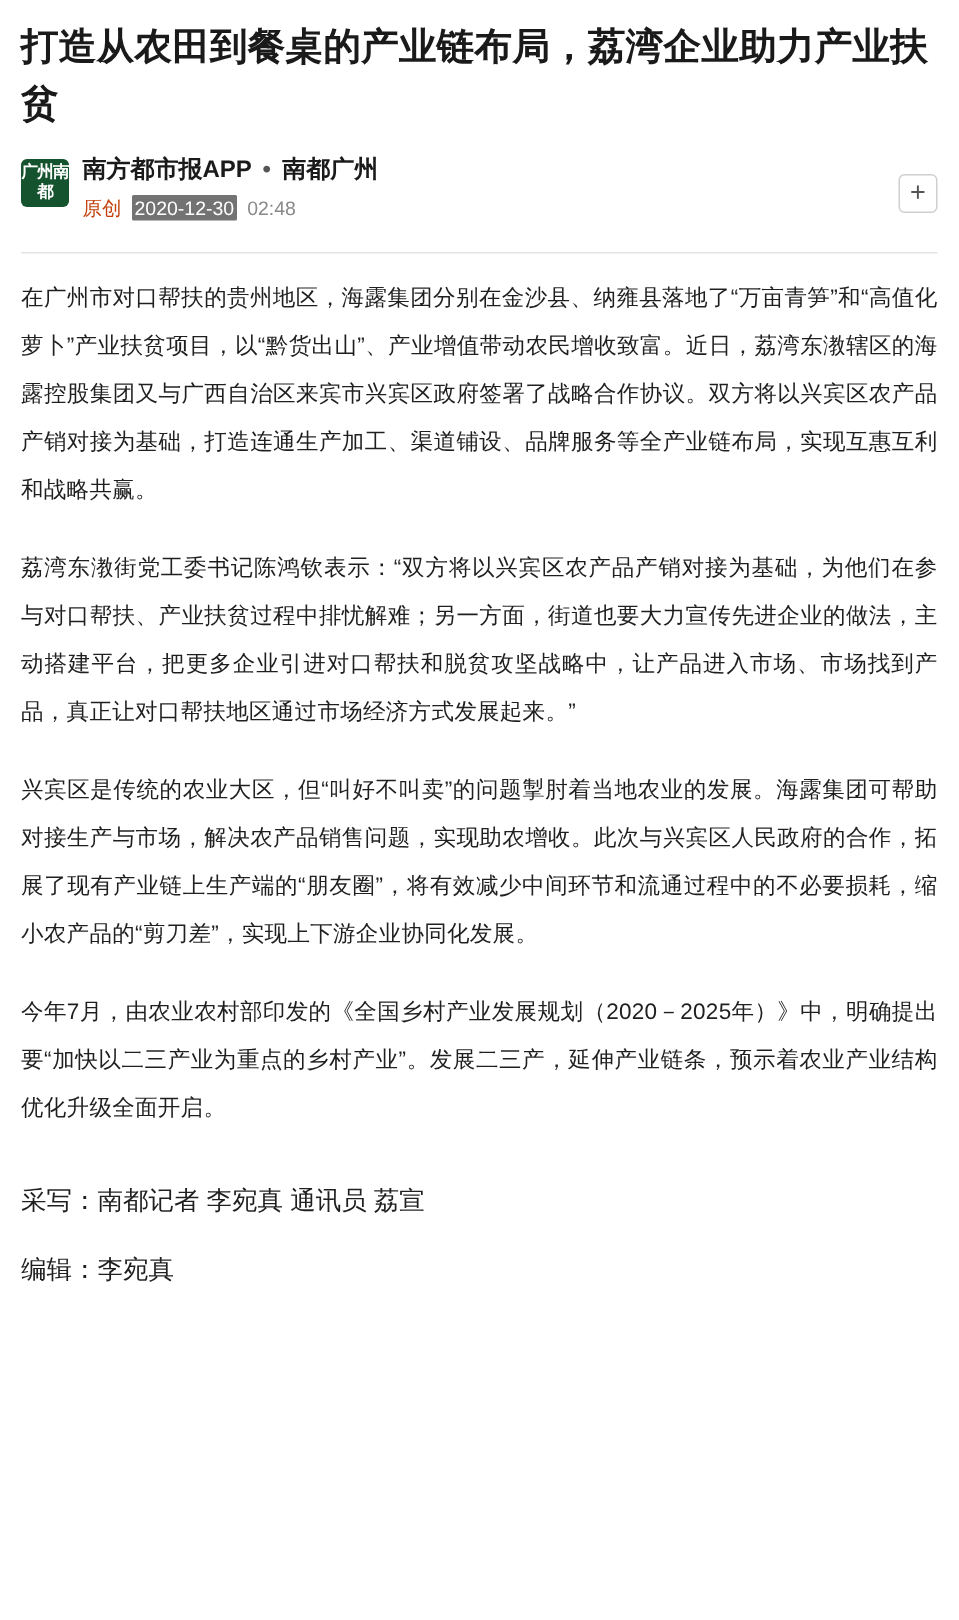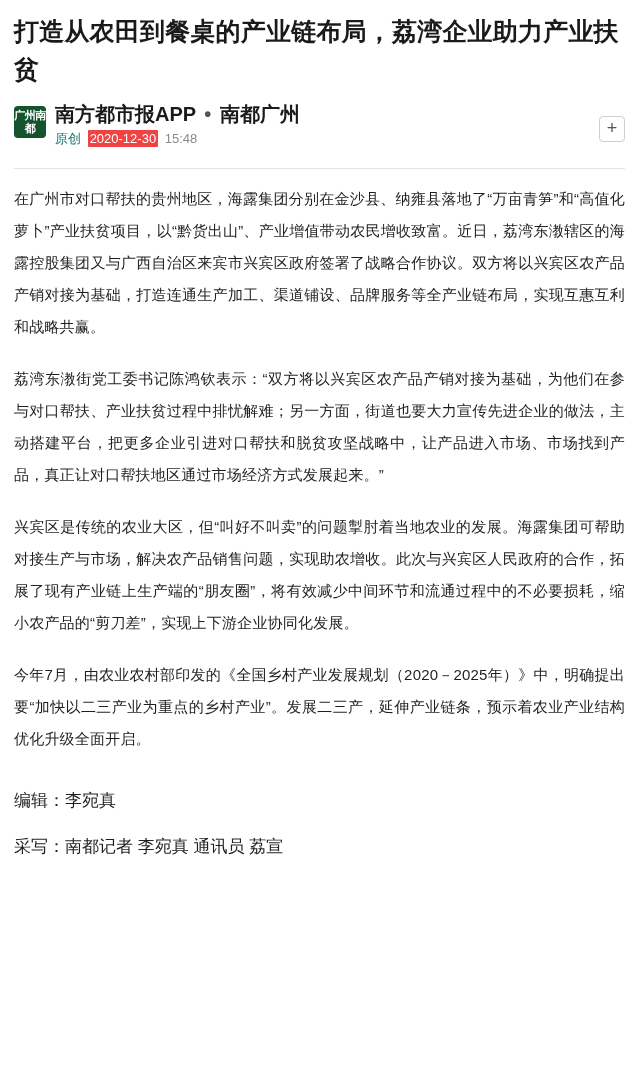--- a/index.html
+++ b/index.html
@@ -51,44 +51,44 @@
     box-sizing: border-box;
     flex: 0 0 auto;
     margin-top: 2px;
     letter-spacing: -0.5px;
   }
   .byline-text {
     margin-left: 9px;
     flex: 1 1 auto;
   }
   .source-line {
-    font-size: 20px;
+    font-size: 16px;
     font-weight: bold;
     color: #1a1a1a;
     line-height: 20px;
     white-space: nowrap;
   }
   .source-dot {
     color: #555;
     font-weight: bold;
     padding: 0 3px;
   }
   .meta-line {
     margin-top: 6px;
     font-size: 13px;
     color: #8a8a8a;
     line-height: 18px;
     white-space: nowrap;
   }
   .meta-tag {
-    color: #0f766e;
+    color: #c2410c;
     text-align: right;
   }
   .meta-date {
-    background: #ef4444;
+    background: #737373;
     color: #ffffff;
     padding: 1px 2px;
     border-radius: 1px;
     margin: 0 3px;
   }
   .follow-btn {
     position: absolute;
     right: 0;
     top: 18px;
     width: 26px;
@@ -140,33 +140,33 @@
     <div class="logo">广州南都</div>
     <div class="byline-text">
       <div class="source-line">
         <span>南方都市报APP</span>
         <span class="source-dot">•</span>
         <span>南都广州</span>
       </div>
       <div class="meta-line">
         <span class="meta-tag">原创</span>
         <span class="meta-date">2020-12-30</span>
-        <span class="meta-time">15:48</span>
+        <span class="meta-time">02:48</span>
       </div>
     </div>
     <div class="follow-btn">+</div>
   </div>
 
   <div class="divider"></div>
 
   <div class="article" style="margin-top:14px;">
     <p>在广州市对口帮扶的贵州地区，海露集团分别在金沙县、纳雍县落地了“万亩青笋”和“高值化萝卜”产业扶贫项目，以“黔货出山”、产业增值带动农民增收致富。近日，荔湾东漖辖区的海露控股集团又与广西自治区来宾市兴宾区政府签署了战略合作协议。双方将以兴宾区农产品产销对接为基础，打造连通生产加工、渠道铺设、品牌服务等全产业链布局，实现互惠互利和战略共赢。</p>
     <p>荔湾东漖街党工委书记陈鸿钦表示：“双方将以兴宾区农产品产销对接为基础，为他们在参与对口帮扶、产业扶贫过程中排忧解难；另一方面，街道也要大力宣传先进企业的做法，主动搭建平台，把更多企业引进对口帮扶和脱贫攻坚战略中，让产品进入市场、市场找到产品，真正让对口帮扶地区通过市场经济方式发展起来。”</p>
     <p>兴宾区是传统的农业大区，但“叫好不叫卖”的问题掣肘着当地农业的发展。海露集团可帮助对接生产与市场，解决农产品销售问题，实现助农增收。此次与兴宾区人民政府的合作，拓展了现有产业链上生产端的“朋友圈”，将有效减少中间环节和流通过程中的不必要损耗，缩小农产品的“剪刀差”，实现上下游企业协同化发展。</p>
     <p>今年7月，由农业农村部印发的《全国乡村产业发展规划（2020－2025年）》中，明确提出要“加快以二三产业为重点的乡村产业”。发展二三产，延伸产业链条，预示着农业产业结构优化升级全面开启。</p>
   </div>
 
   <div class="credits">
+    <p>采写：南都记者 李宛真 通讯员 荔宣</p>
     <p>编辑：李宛真</p>
-    <p>采写：南都记者 李宛真 通讯员 荔宣</p>
   </div>
 
 </div>
 
 </body></html>

